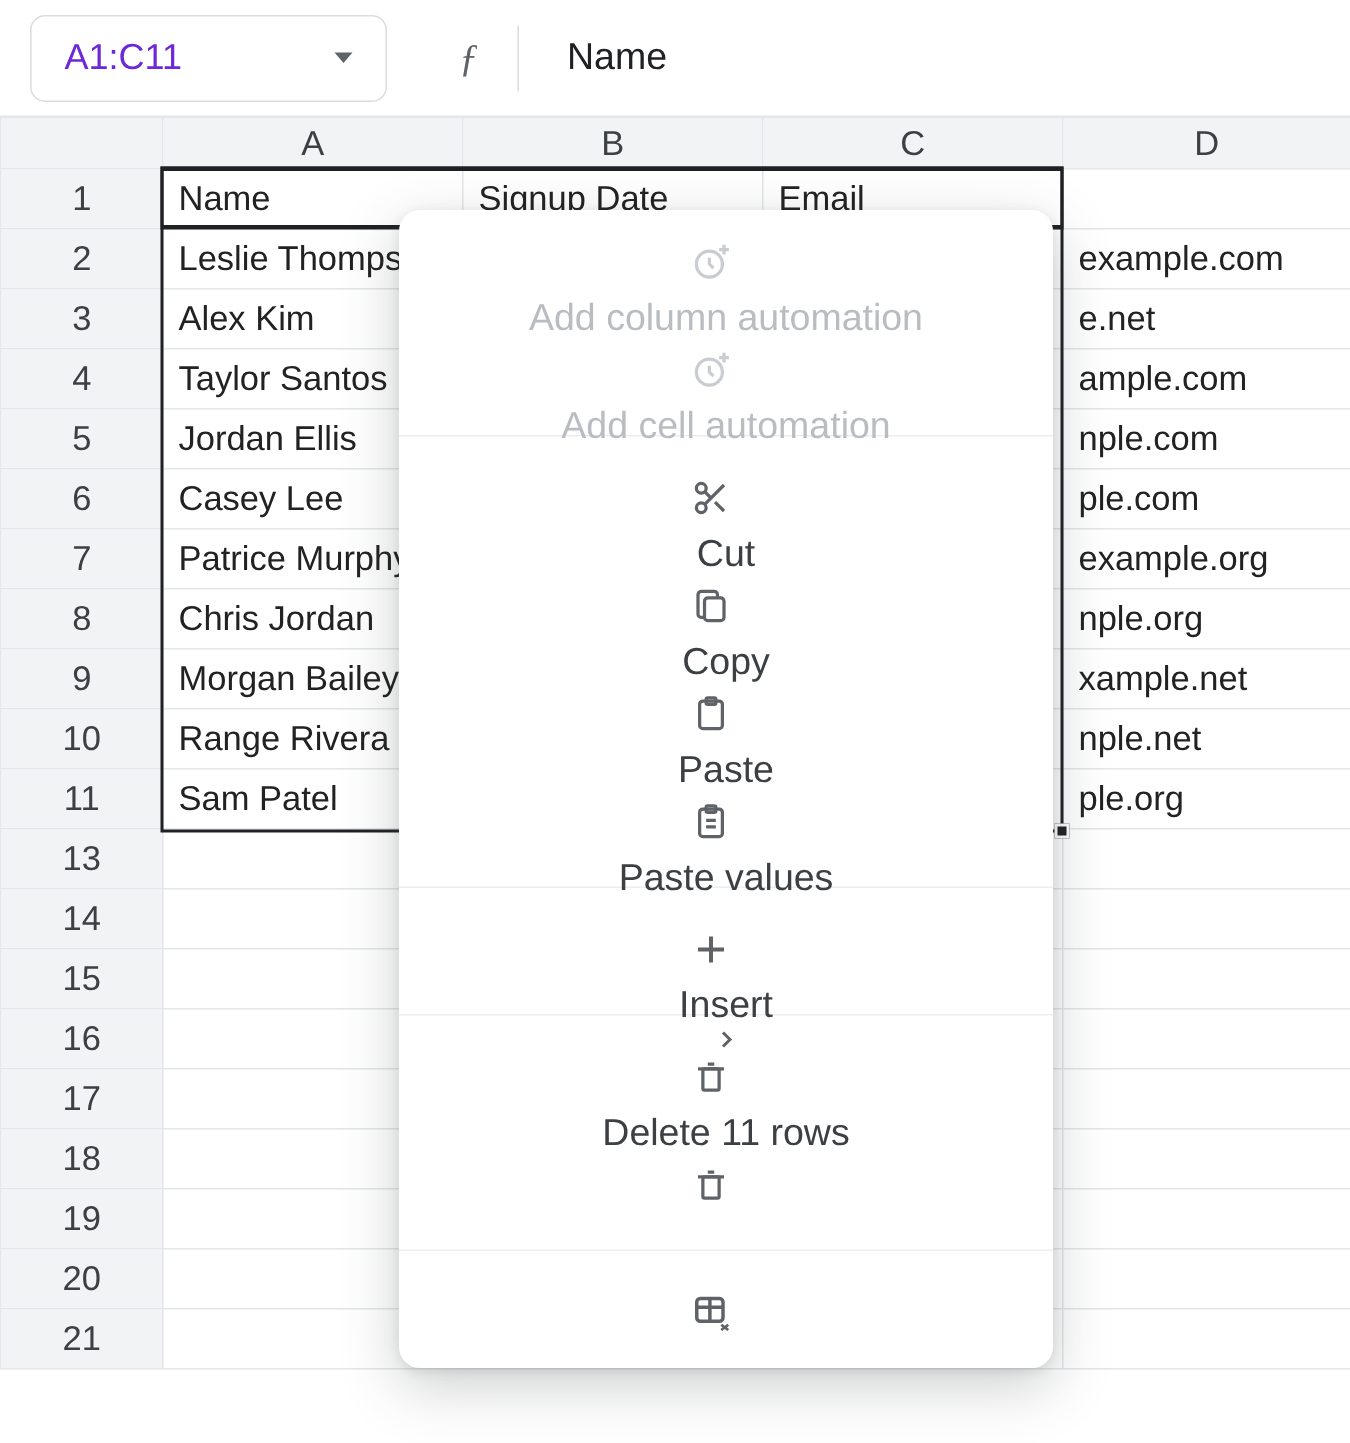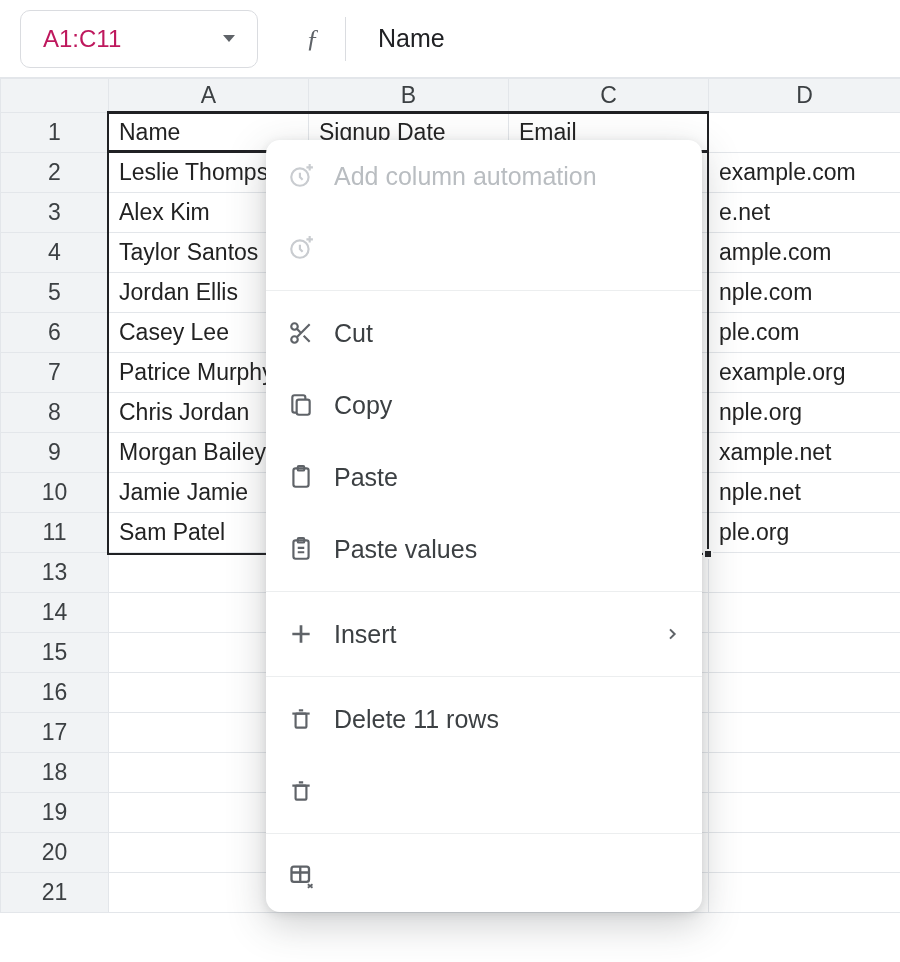--- a/index.html
+++ b/index.html
@@ -1,21 +1,21 @@
 <!DOCTYPE html>
 <html><head>
 <meta charset="utf-8">
 <style>
   * { box-sizing: border-box; }
   html, body { margin:0; padding:0; font-family: Arial, Helvetica, sans-serif; background:#fff; color:#222; }
   body { width:900px; height:962px; overflow:hidden; position:relative; }
 
   
   .topbar { height:78px; border-bottom:1px solid #e3e6ea; display:flex; align-items:center; }
-  .name-box { width:238px; height:58px; margin:0 14px 0 20px; border:1px solid #dadce0; border-radius:10px; display:flex; align-items:center; justify-content:space-between; padding:0 22px; font-size:24px; color:#be185d; }
+  .name-box { width:238px; height:58px; margin:0 14px 0 20px; border:1px solid #dadce0; border-radius:10px; display:flex; align-items:center; justify-content:space-between; padding:0 22px; font-size:24px; color:#6d28d9; }
   .name-box .caret { width:0; height:0; border-left:6px solid transparent; border-right:6px solid transparent; border-top:7px solid #5f6368; }
   .fx-area { height:78px; display:flex; align-items:center; }
   .fx-label { font-size:26px; font-style:italic; color:#5f6368; font-family: Georgia, 'Times New Roman', serif; padding:0 26px 0 34px; }
   .fx-divider { width:1px; height:44px; background:#dadce0; }
   .fx-value { padding-left:32px; font-size:25px; color:#202124; }
 
   
   .grid-wrap { position:relative; }
   table.grid { border-collapse:collapse; table-layout:fixed; width:900px; }
   table.grid th, table.grid td { border:1px solid #e3e6ea; padding:0 10px; font-size:23px; text-align:left; height:40px; overflow:hidden; white-space:nowrap; }
@@ -35,21 +35,21 @@
   th.hdr-sel-right { border-right:1px solid #c0c2c6; }
 
   
   .sel { position:absolute; border:2px solid #1a73e8; pointer-events:none; }
   .sel-row1 { border:2px solid #1a73e8; border-top-width:3px; }
   .handle { position:absolute; width:10px; height:10px; background:#1a73e8; border:2px solid #fff; pointer-events:none; }
 
   
   .ctx { position:absolute; left:266px; top:140px; width:436px; background:#fff; border-radius:14px; box-shadow:0 12px 38px rgba(60,64,67,.25),0 2px 8px rgba(60,64,67,.12); overflow:hidden; }
   .ctx hr { border:none; border-top:1px solid #eceeef; margin:6px 0; }
-  .ctx .item { display:flex; align-items:center; height:72px; padding:12px 22px; font-size:25px; color:#3c4043; cursor:default; }
+  .ctx .item { display:flex; align-items:center; height:72px; padding:12px 22px; font-size:25px; color:#3c4043; cursor:default;flex-direction:column; }
   .ctx .item.disabled { color:#b9bdc1; }
   .ctx .ic { width:46px; display:flex; align-items:center; justify-content:flex-start; color:#5f6368; flex:0 0 46px; }
   .ctx .item.disabled .ic { color:#c9ccd0; }
   .ctx .lbl { flex:1; }
   .ctx .subarrow { color:#5f6368; font-size:20px; font-weight:600; }
 
   svg { display:block; }
 </style>
 </head>
 <body>
@@ -142,21 +142,21 @@
   </tr>
   <tr>
     <td class="rowhdr">9</td>
     <td>Morgan Bailey</td>
     <td></td>
     <td></td>
     <td>xample.net</td>
   </tr>
   <tr>
     <td class="rowhdr">10</td>
-    <td>Jamie Jamie</td>
+    <td>Range Rivera</td>
     <td></td>
     <td></td>
     <td>nple.net</td>
   </tr>
   <tr>
     <td class="rowhdr">11</td>
     <td>Sam Patel</td>
     <td></td>
     <td></td>
     <td>ple.org</td>
@@ -245,20 +245,21 @@
     <span class="lbl">Add column automation</span>
   </div>
   <div class="item disabled">
     <span class="ic">
       <svg width="26" height="26" viewBox="0 0 24 24" fill="none" stroke="currentColor" stroke-width="2">
           <circle cx="11" cy="13" r="8"></circle>
           <path d="M11 9v4l2.5 2.5"></path>
           <path d="M17 4h6M20 1v6"></path>
         </svg>
     </span>
+    <span class="lbl">Add cell automation</span>
   </div>
   <hr>
   <div class="item">
     <span class="ic">
       <svg width="26" height="26" viewBox="0 0 24 24" fill="none" stroke="currentColor" stroke-width="2">
           <circle cx="6" cy="6" r="3"></circle>
           <circle cx="6" cy="18" r="3"></circle>
           <path d="M20 4 8.12 15.88M14.47 14.48 20 20M8.12 8.12 12 12"></path>
         </svg>
     </span>

